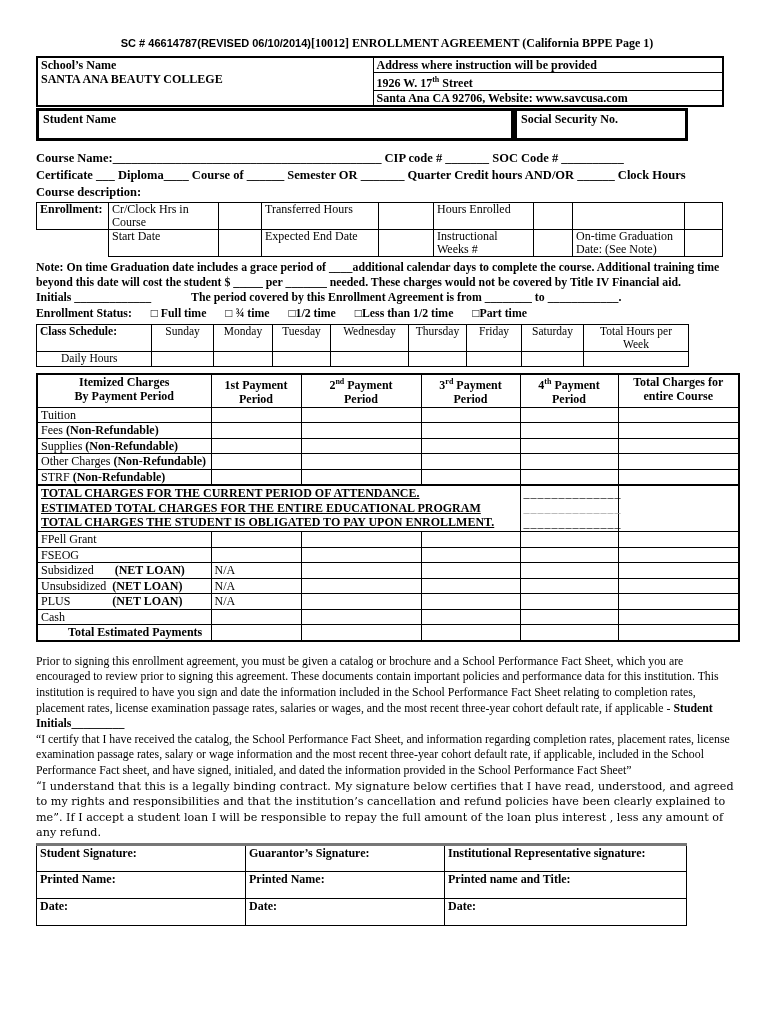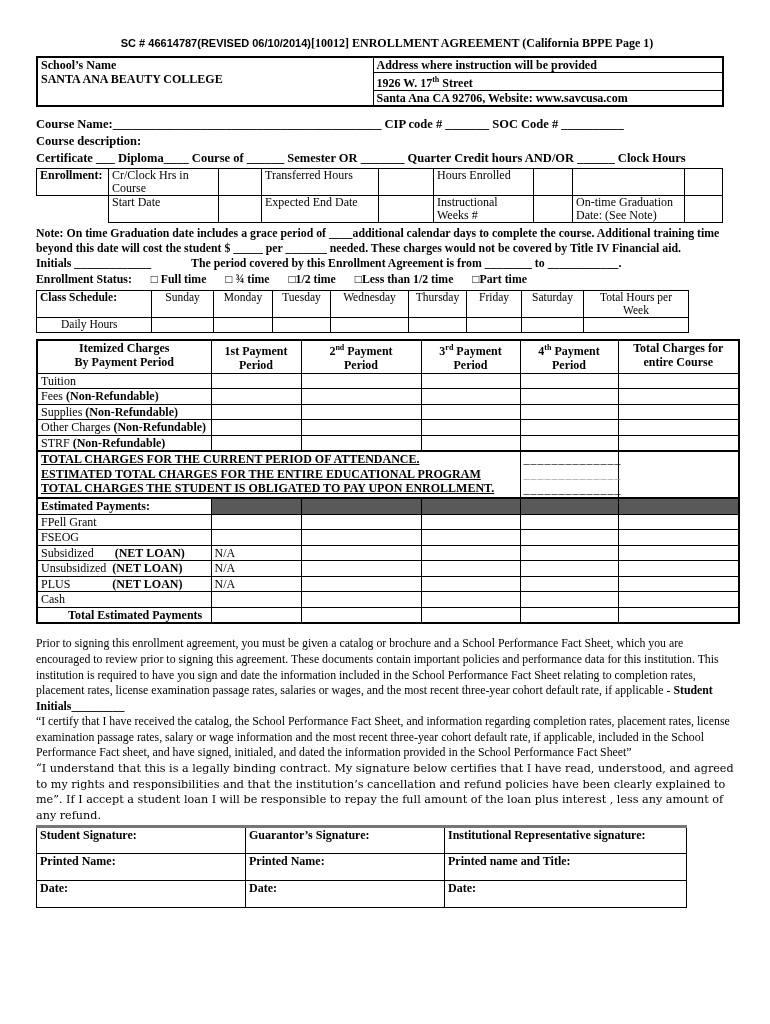--- a/index.html
+++ b/index.html
@@ -91,26 +91,30 @@
     </tr>
     <tr class="addr-row">
       <td><span>1926 W. 17</span><sup>th</sup><span> Street</span></td>
     </tr>
     <tr class="addr-row">
       <td><span>Santa Ana CA  92706, Website: www.savcusa.com</span></td>
     </tr>
   </tbody>
     </table>
 
+  <div class="stud-row">
+    <div class="thickbox namebox"><span>Student Name</span></div>
+    <div class="thickbox ssnbox"><span>Social Security No.</span></div>
+  </div>
 
 
   <div class="course-block">
     <div>Course Name:___________________________________________ CIP code # _______ SOC Code # __________</div>
+    <div>Certificate ___ Diploma____ Course of ______  Semester OR _______  Quarter Credit hours AND/OR ______  Clock Hours</div>
     <div>Course description:</div>
-    <div>Certificate ___ Diploma____ Course of ______  Semester OR _______  Quarter Credit hours AND/OR ______  Clock Hours</div>
   </div>
 
 
   <table class="enroll-tbl">
     <colgroup>
       <col style="width:72px">
         <col style="width:110px">
         <col style="width:43px">
         <col style="width:117px">
         <col style="width:55px">
@@ -283,28 +287,20 @@
         <div class="u">TOTAL CHARGES THE STUDENT IS OBLIGATED TO PAY UPON ENROLLMENT.</div>
       </td>
       <td>
         <div class="blankline">______________</div>
         <div class="blankline gray">______________</div>
         <div class="blankline">______________</div>
       </td>
       <td></td>
     </tr>
 
-    <tr class="est-row">
-      <td><b>Estimated Payments:</b></td>
-      <td class="est-fill"></td>
-      <td class="est-fill"></td>
-      <td class="est-fill"></td>
-      <td class="est-fill"></td>
-      <td class="est-fill"></td>
-    </tr>
 
     <tr>
           <td><span>FPell Grant</span><b></b></td>
           <td class="na"></td>
           <td></td>
           <td></td>
           <td></td>
           <td></td>
         </tr>
     <tr>

